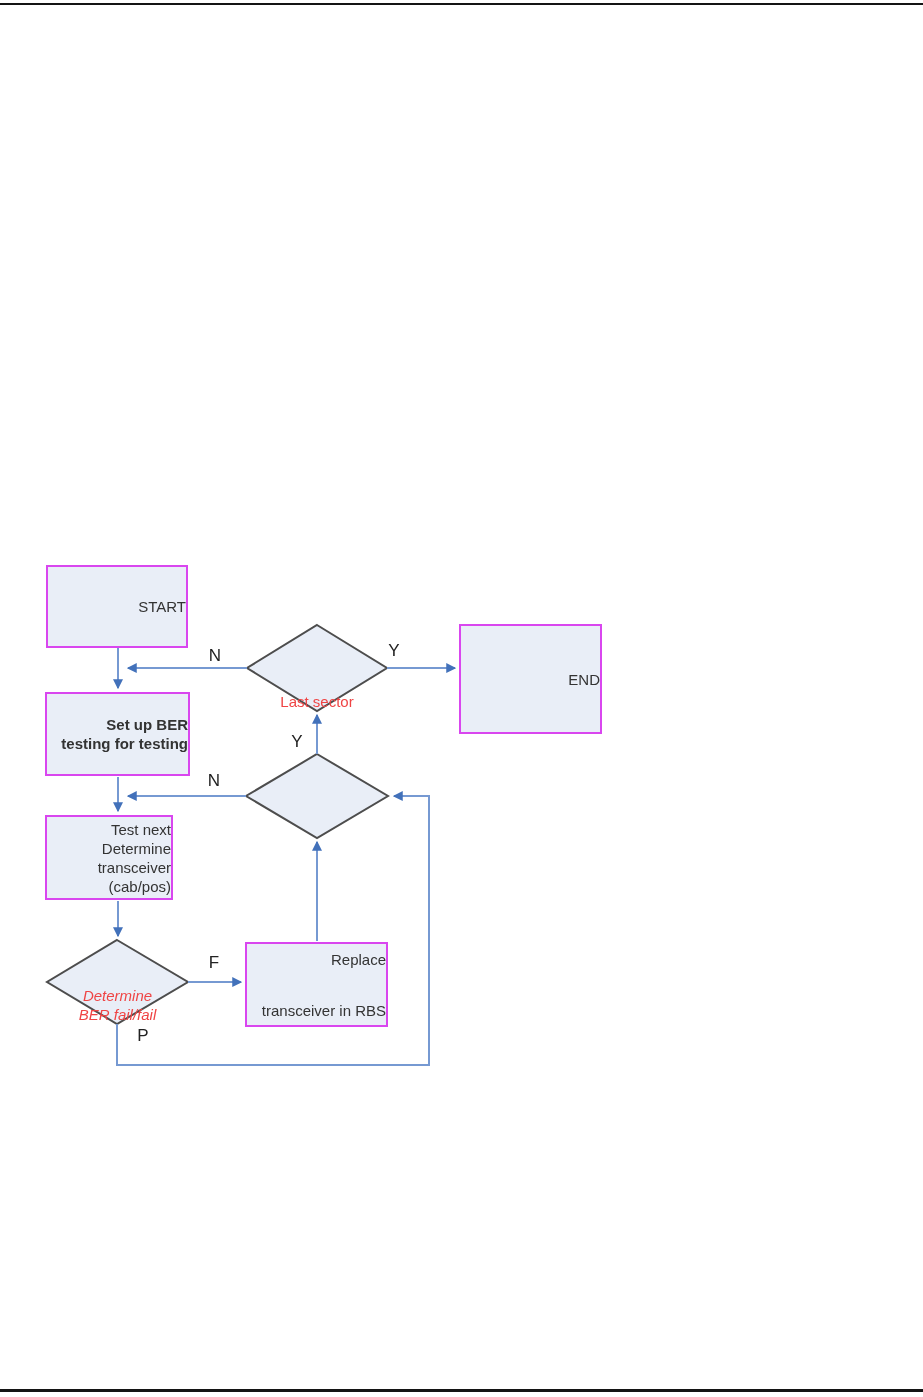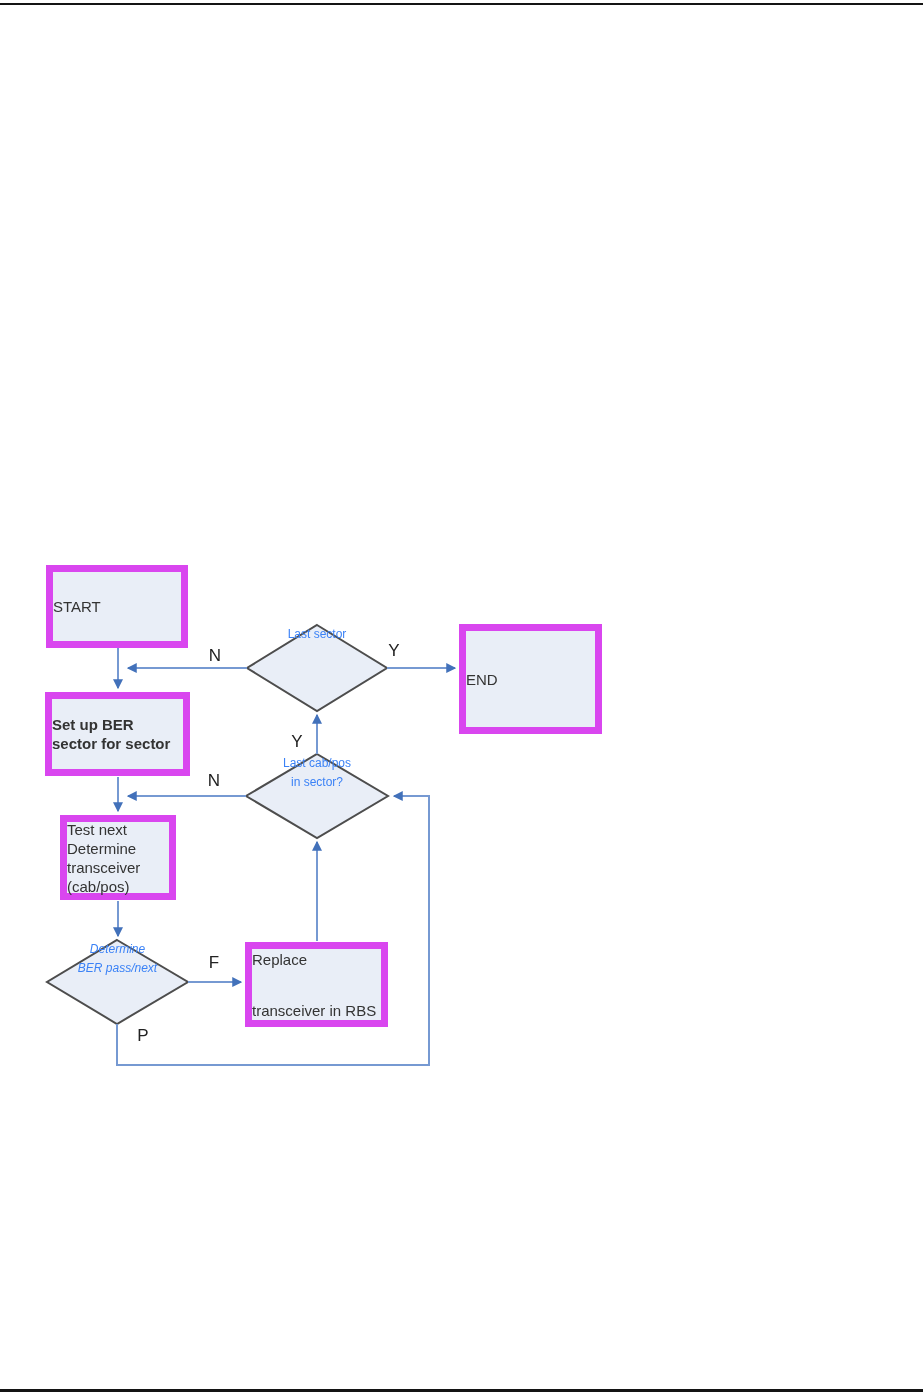--- a/index.html
+++ b/index.html
@@ -8,28 +8,28 @@
     font-family:"Liberation Sans", sans-serif; overflow:hidden;
   }
   .rule { position:absolute; left:0; width:923px; background:#141414; }
   .rule.top { top:3px; height:2px; }
   .rule.bottom { top:1389px; height:3px; }
 
   svg.connectors { position:absolute; left:0; top:0; }
 
   .node {
     position:absolute; box-sizing:border-box;
-    background:#e9eef7; border:7px solid #d946ef;
-    display:flex; flex-direction:column; align-items:flex-start; justify-content:center;
+    background:#e9eef7; border:2px solid #d946ef;
+    display:flex; flex-direction:column; align-items:flex-end; justify-content:center;
     text-align:center; font-size:15px; line-height:19px; color:#333333;
   }
   .dlabel {
     position:absolute; display:flex; flex-direction:column;
-    align-items:center; justify-content:flex-start; text-align:center;
-    font-size:12px; line-height:19px; color:#3b82f6; pointer-events:none;
+    align-items:center; justify-content:flex-end; text-align:center;
+    font-size:15px; line-height:19px; color:#ef4444; pointer-events:none;
   }
   .blabel {
     position:absolute; transform:translate(-50%,-50%);
     font-size:17px; color:#222222;
   }
   .node span, .dlabel span { display:block; }
 </style>
 </head>
 <body>
 
@@ -64,47 +64,43 @@
   <div class="node" style="left:46px; top:565px; width:142px; height:83px;">
     <span>START</span>
   </div>
 
   <div class="node" style="left:459px; top:624px; width:143px; height:110px;">
     <span>END</span>
   </div>
 
   <div class="node" style="left:45px; top:692px; width:145px; height:84px;font-weight:bold;">
     <span>Set up BER</span>
-    <span>sector for sector</span>
+    <span>testing for testing</span>
   </div>
 
-  <div class="node" style="left:60px; top:815px; width:116px; height:85px;">
+  <div class="node" style="left:45px; top:815px; width:128px; height:85px;">
     <span>Test next</span>
     <span>Determine</span>
     <span>transceiver</span>
     <span>(cab/pos)</span>
   </div>
 
   <div class="node" style="left:245px; top:942px; width:143px; height:85px;gap:32px;">
     <span>Replace</span>
     <span>transceiver in RBS</span>
   </div>
 
   <div class="dlabel" style="left:247px; top:625px; width:140px; height:86px;">
     <span>Last sector</span>
   </div>
 
-  <div class="dlabel" style="left:246px; top:754px; width:142px; height:84px;">
-    <span>Last cab/pos</span>
-    <span>in sector?</span>
-  </div>
 
   <div class="dlabel" style="left:47px; top:940px; width:141px; height:84px;font-style:italic;">
     <span>Determine</span>
-    <span>BER pass/next</span>
+    <span>BER fail/fail</span>
   </div>
 
   <div class="blabel" style="left:215px; top:656px;">N</div>
   <div class="blabel" style="left:394px; top:651px;">Y</div>
   <div class="blabel" style="left:297px; top:742px;">Y</div>
   <div class="blabel" style="left:214px; top:781px;">N</div>
   <div class="blabel" style="left:214px; top:963px;">F</div>
   <div class="blabel" style="left:143px; top:1036px;">P</div>
 
 </div>

